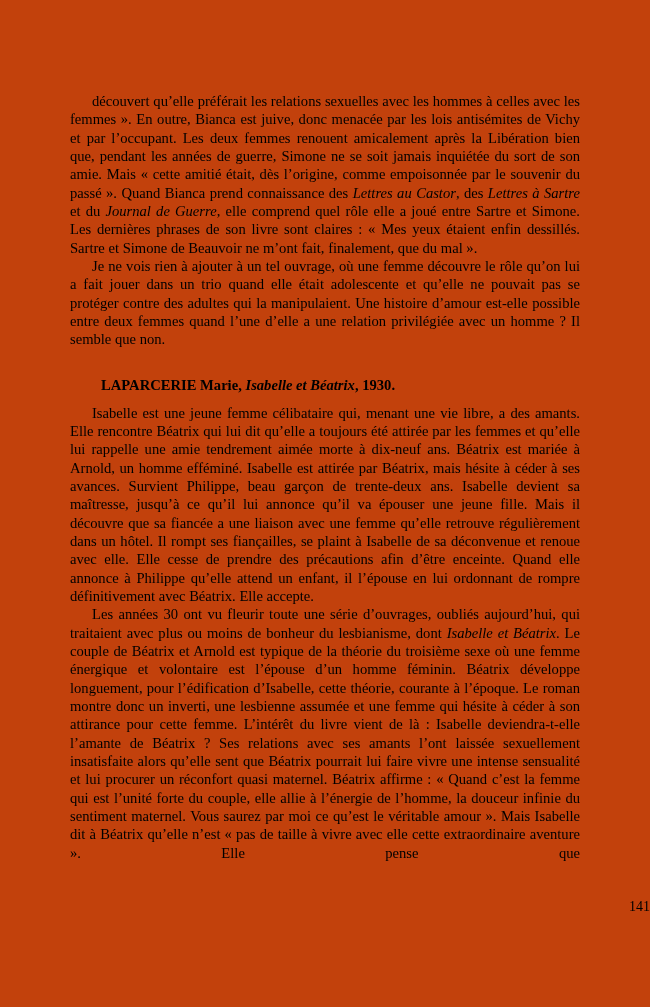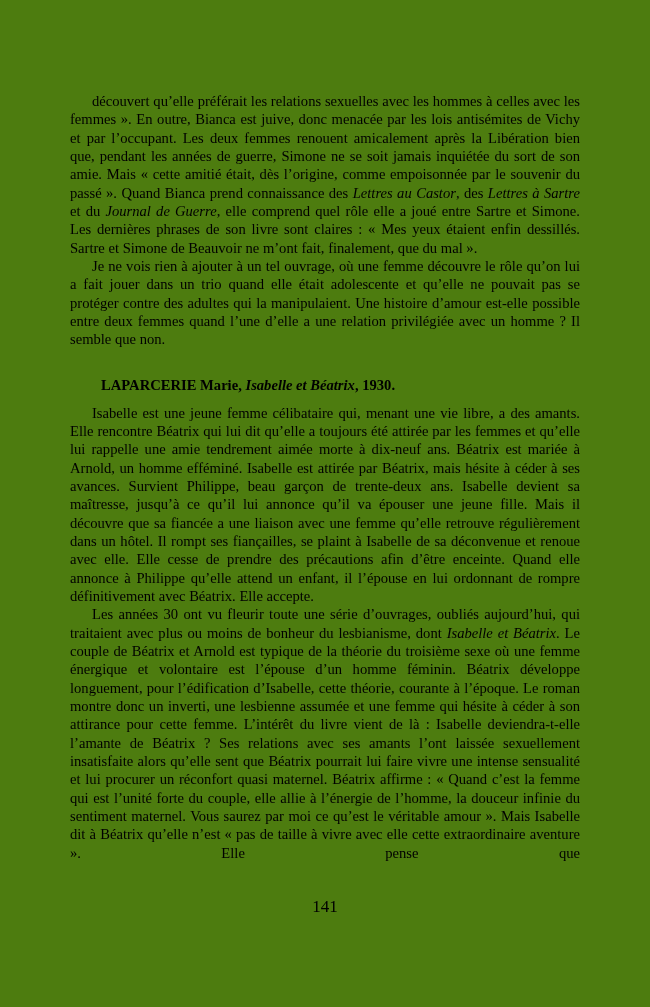--- a/index.html
+++ b/index.html
@@ -6,21 +6,21 @@
   html, body {
     margin: 0;
     padding: 0;
     background: #ffffff;
   }
   .page {
     position: relative;
     width: 650px;
     height: 1007px;
     margin: 0 auto;
-    background: #4d7c0f;
+    background: #c2410c;
     overflow: hidden;
     font-family: "Liberation Serif", "DejaVu Serif", serif;
     color: #000000;
   }
   .text-block {
     position: absolute;
     left: 70px;
     top: 92px;
     width: 510px;
   }
@@ -53,22 +53,22 @@
     height: 18.35px;
   }
   i, .ital {
     font-style: italic;
   }
   .folio {
     position: absolute;
     left: 0;
     right: 0;
     top: 898px;
-    text-align: center;
-    font-size: 17px;
+    text-align: right;
+    font-size: 14px;
     line-height: 18px;
     color: #000000;
   }
 </style>
 </head>
 <body>
 
 <div class="page">
 
   <div class="text-block">

